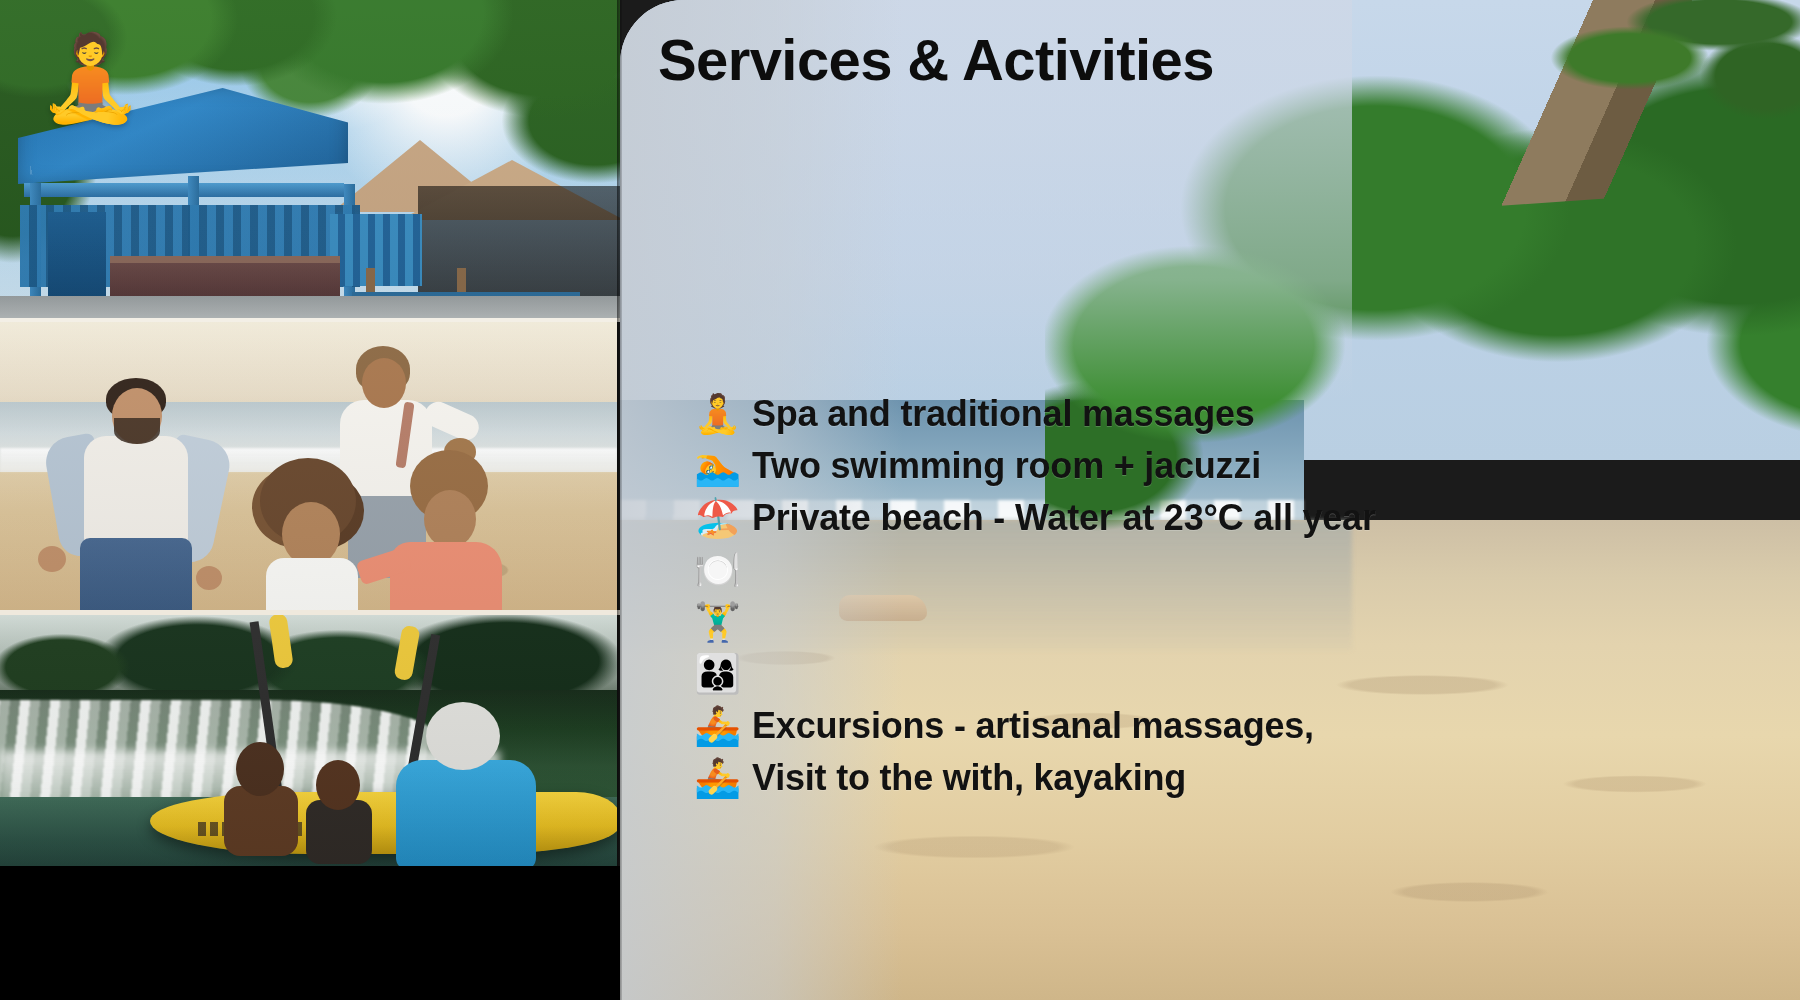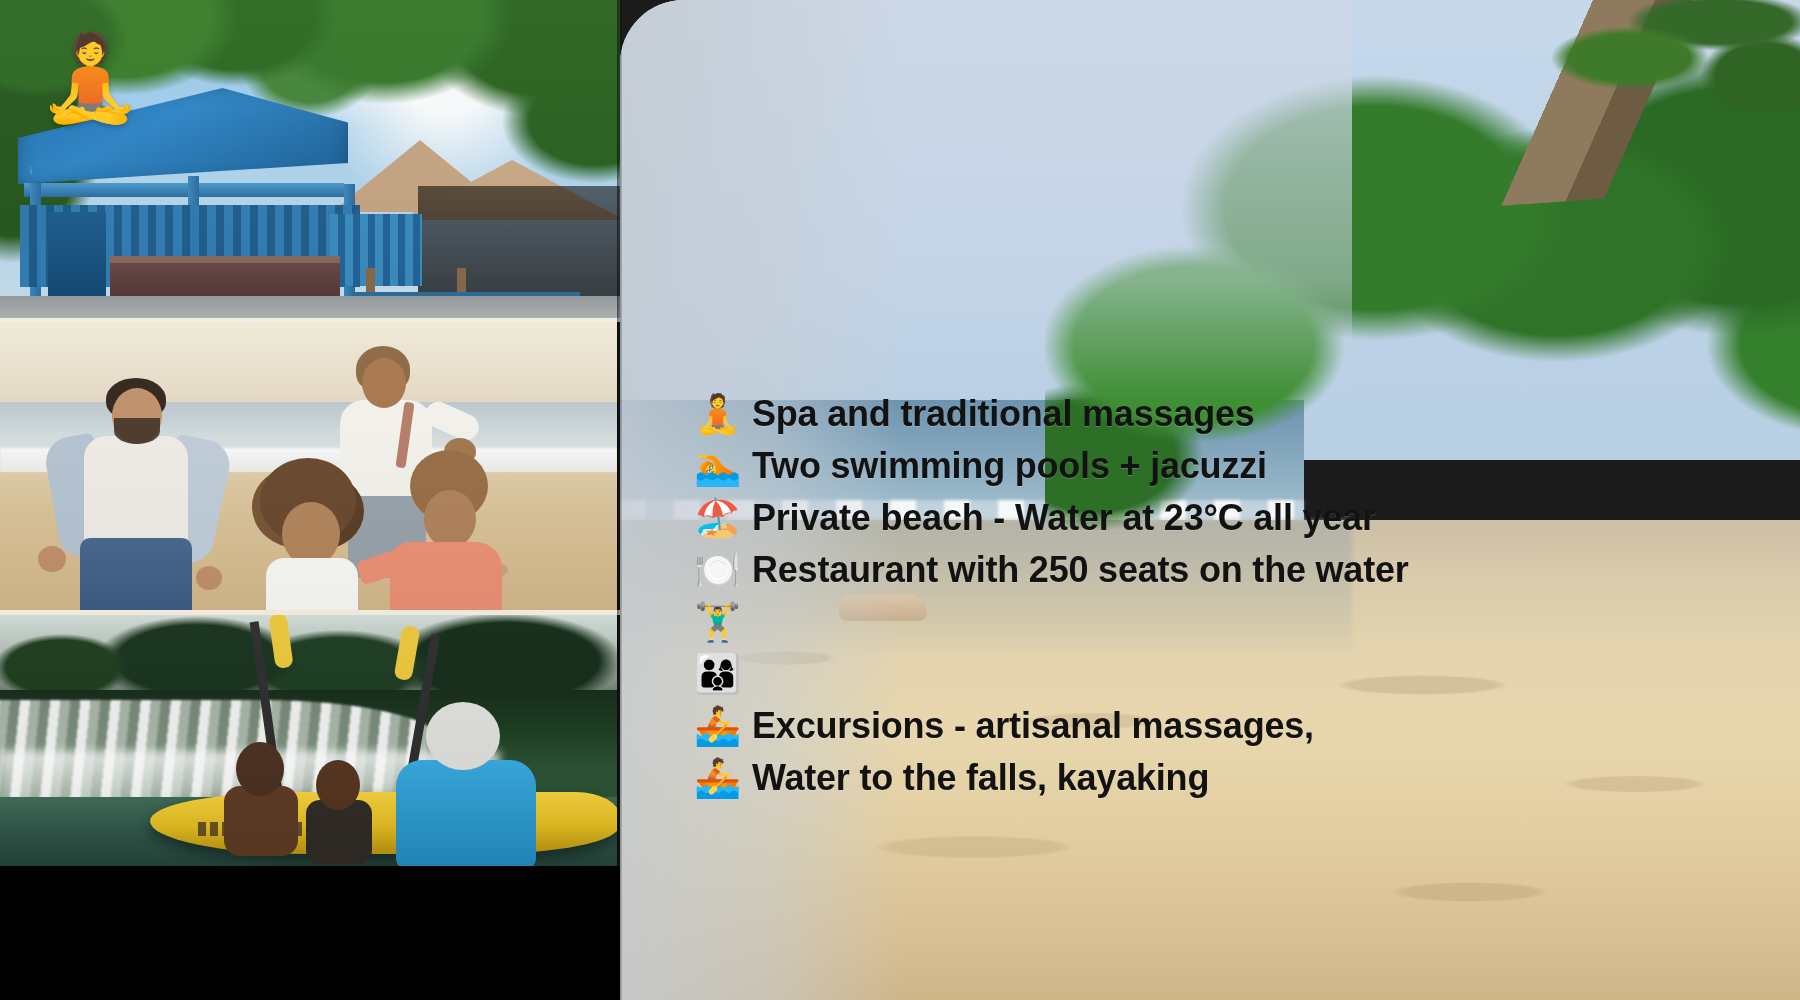--- a/index.html
+++ b/index.html
@@ -526,49 +526,49 @@
     <div class="rp-wetsand"></div>
     <div class="rp-sand-tex"></div>
     <div class="rp-trees"></div>
     <div class="rp-palm-trunk"></div>
     <div class="rp-palm-fronds"></div>
     <div class="rp-sunbather"></div>
     <div class="rp-veil-top"></div>
     <div class="rp-veil"></div>
 
     <div class="panel-content">
+      <div class="panel-title">Services &amp; Activities</div>
 
       <ul class="service-list" id="service-list">
           <li class="service-item">
             <span class="emo">🧘</span>
             <span class="txt">Spa and traditional massages</span>
           </li>
           <li class="service-item">
             <span class="emo">🏊</span>
-            <span class="txt">Two swimming pools + jacuzzi</span>
+            <span class="txt">Two swimming room + jacuzzi</span>
           </li>
           <li class="service-item">
             <span class="emo">🏖️</span>
             <span class="txt">Private beach - Water at 23°C all year</span>
           </li>
           <li class="service-item">
             <span class="emo">🍽️</span>
-            <span class="txt">Restaurant with 250 seats on the water</span>
           </li>
           <li class="service-item indent">
             <span class="emo">🏋️‍♂️</span>
           </li>
           <li class="service-item">
             <span class="emo">👨‍👩‍👦</span>
           </li>
           <li class="service-item">
             <span class="emo">🚣</span>
             <span class="txt">Excursions - artisanal massages,</span>
           </li>
           <li class="service-item">
             <span class="emo">🚣</span>
-            <span class="txt">Water to the falls, kayaking</span>
+            <span class="txt">Visit to the with, kayaking</span>
           </li>
         </ul>
     </div>
   </div>
 
 </div>
 
 </body></html>

